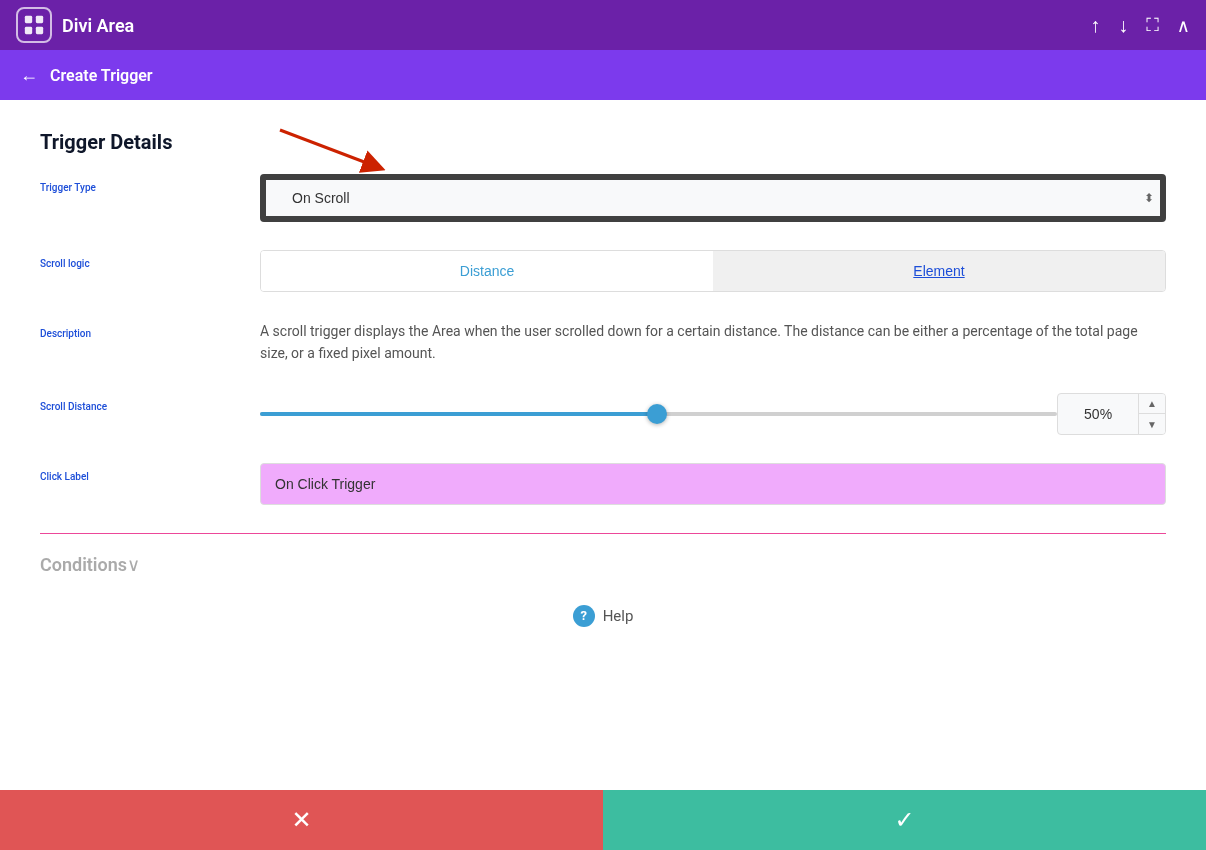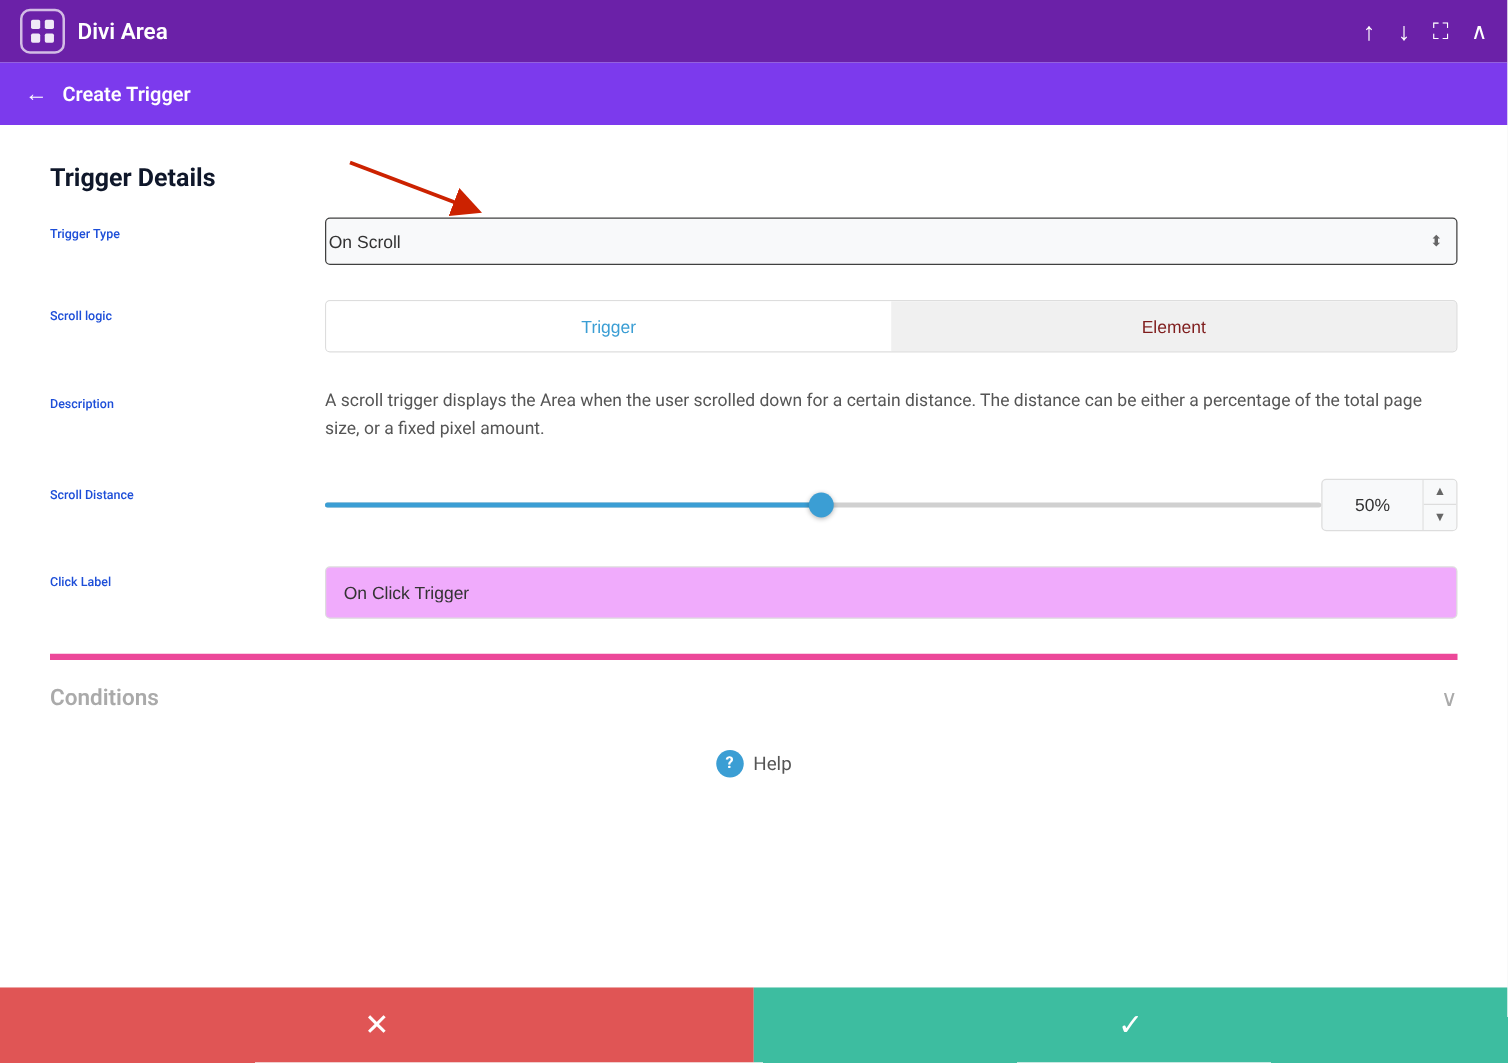--- a/index.html
+++ b/index.html
@@ -91,22 +91,22 @@
       font-weight: 500;
       padding-top: 8px;
     }
     .form-control {
       flex: 1;
     }
 
     
     .trigger-select {
       width: 100%;
-      padding: 10px 2px;
-      border: 1px solid #404040;
+      padding: 10px 26px;
+      border: 6px solid #404040;
       border-radius: 4px;
       background: #f8f9fa;
       font-size: 14px;
       color: #333;
       appearance: none;
       -webkit-appearance: none;
       cursor: pointer;
     }
     .select-wrapper {
       position: relative;
@@ -138,21 +138,22 @@
       cursor: pointer;
       border: none;
       outline: none;
     }
     .toggle-btn.active {
       background: #fff;
       color: #3b9ed4;
     }
     .toggle-btn.inactive {
       background: #f0f0f0;
-      color: #7f1d1d;
+      color: #1d4ed8;
+      text-decoration: underline;
     }
 
     
     .description-text {
       font-size: 14px;
       color: #555;
       line-height: 1.6;
     }
 
     
@@ -239,26 +240,25 @@
       border: 1px solid #ddd;
       border-radius: 4px;
       background: #f0abfc;
       font-size: 14px;
       color: #333;
       outline: none;
     }
 
     
     .conditions-section {
-      border-top: 5px solid #ec4899;
+      border-top: 1px solid #ec4899;
       padding-top: 20px;
       margin-top: 10px;
       display: flex;
       align-items: center;
-      justify-content: space-between;
     }
     .conditions-title {
       color: #aaa;
       font-size: 18px;
       font-weight: 600;
     }
     .conditions-chevron {
       color: #aaa;
       font-size: 18px;
       cursor: pointer;
@@ -371,21 +371,21 @@
           <option>On Exit</option>
         </select>
       </div>
     </div>
   </div>
 
   <div class="form-row">
     <div class="form-label">Scroll logic</div>
     <div class="form-control">
       <div class="toggle-group">
-        <button class="toggle-btn active">Trigger</button>
+        <button class="toggle-btn active">Distance</button>
         <button class="toggle-btn inactive">Element</button>
       </div>
     </div>
   </div>
 
   <div class="form-row">
     <div class="form-label">Description</div>
     <div class="form-control">
       <p class="description-text">A scroll trigger displays the Area when the user scrolled down for a certain distance. The distance can be either a percentage of the total page size, or a fixed pixel amount.</p>
     </div>

